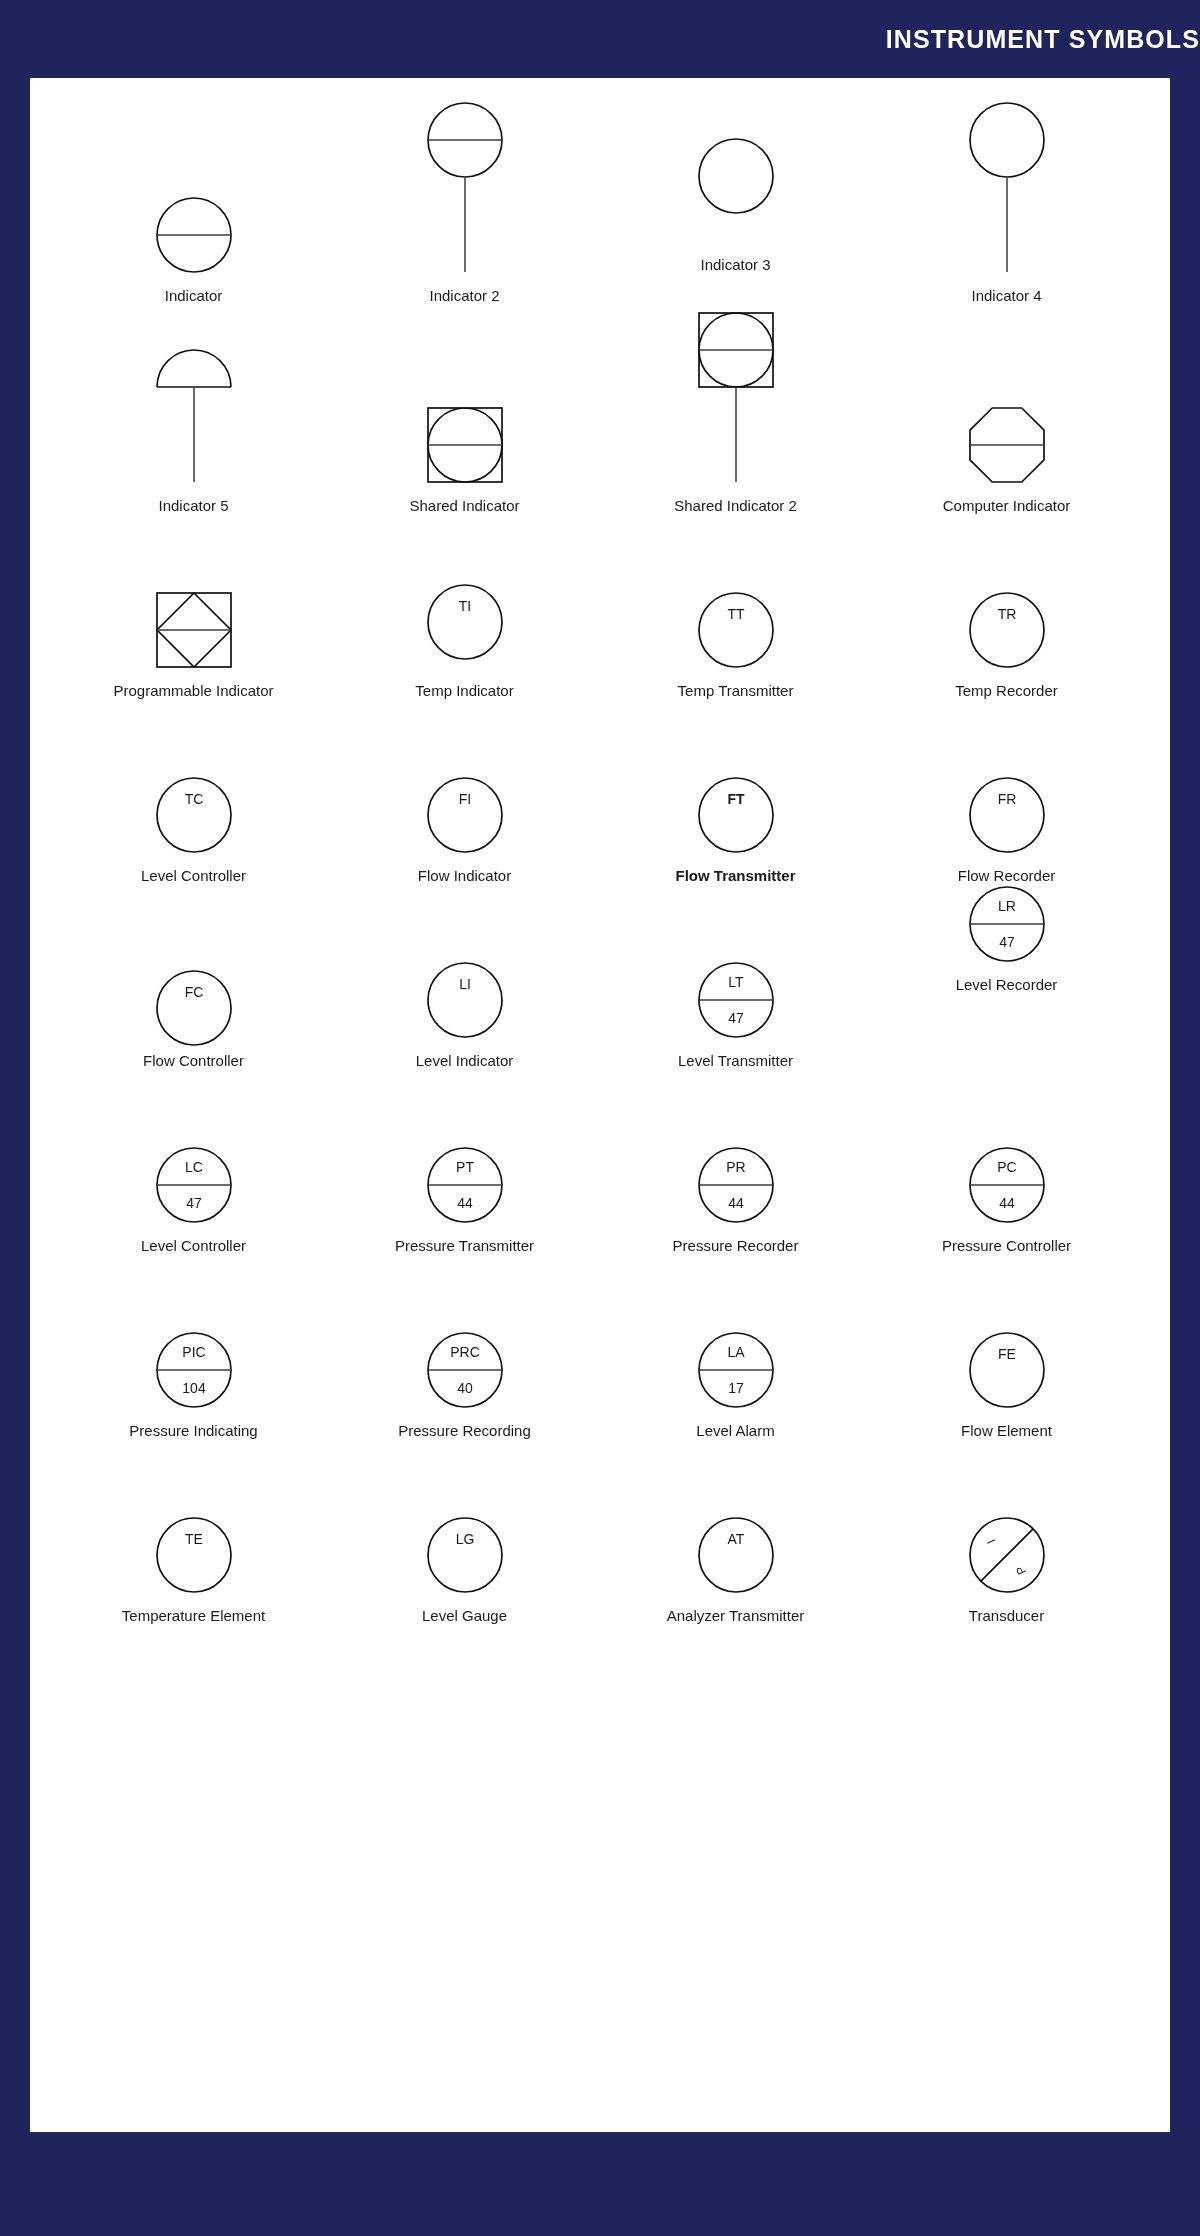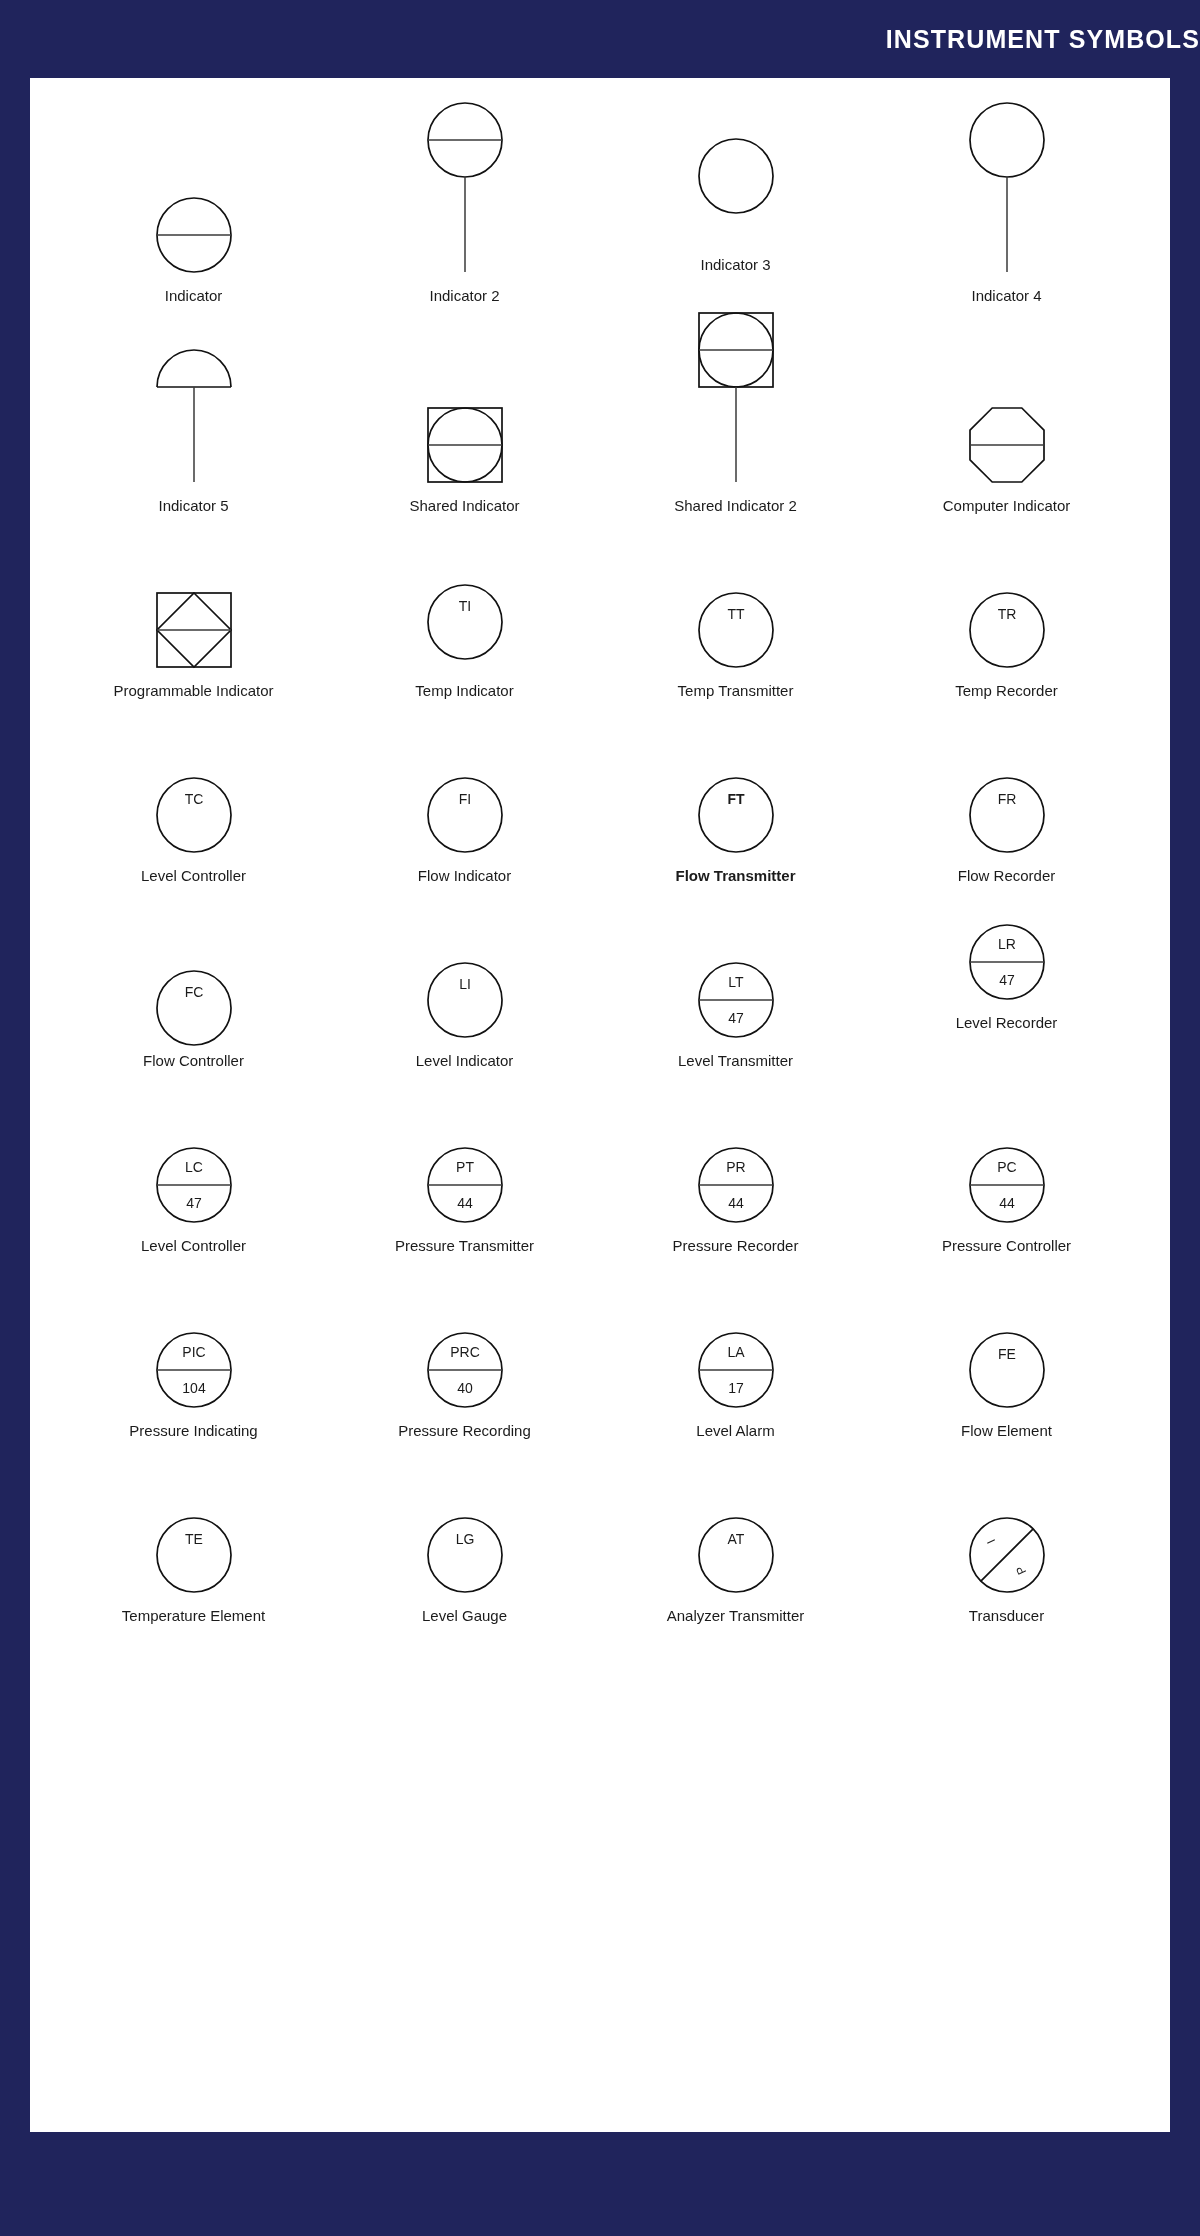--- a/index.html
+++ b/index.html
@@ -292,21 +292,21 @@
           <div class="sym-wrap">
             <svg width="80" height="80" viewBox="0 0 80 80">
               <circle cx="40" cy="40" r="37" class="stroke"></circle>
               <line x1="3" y1="40" x2="77" y2="40" class="stroke-thin"></line>
               <text x="40" y="23" class="tag">LT</text>
               <text x="40" y="59" class="num">47</text>
             </svg>
           </div>
           <div class="sym-label" style="margin-top: 12px;">Level Transmitter</div>
         </div>
-        <div class="cell" style="height: 185px; justify-content: center;">
+        <div class="cell" style="height: 185px; justify-content: flex-start;">
           <div class="sym-wrap">
             <svg width="80" height="80" viewBox="0 0 80 80">
               <circle cx="40" cy="40" r="37" class="stroke"></circle>
               <line x1="3" y1="40" x2="77" y2="40" class="stroke-thin"></line>
               <text x="40" y="23" class="tag">LR</text>
               <text x="40" y="59" class="num">47</text>
             </svg>
           </div>
           <div class="sym-label" style="margin-top: 12px;">Level Recorder</div>
         </div>

